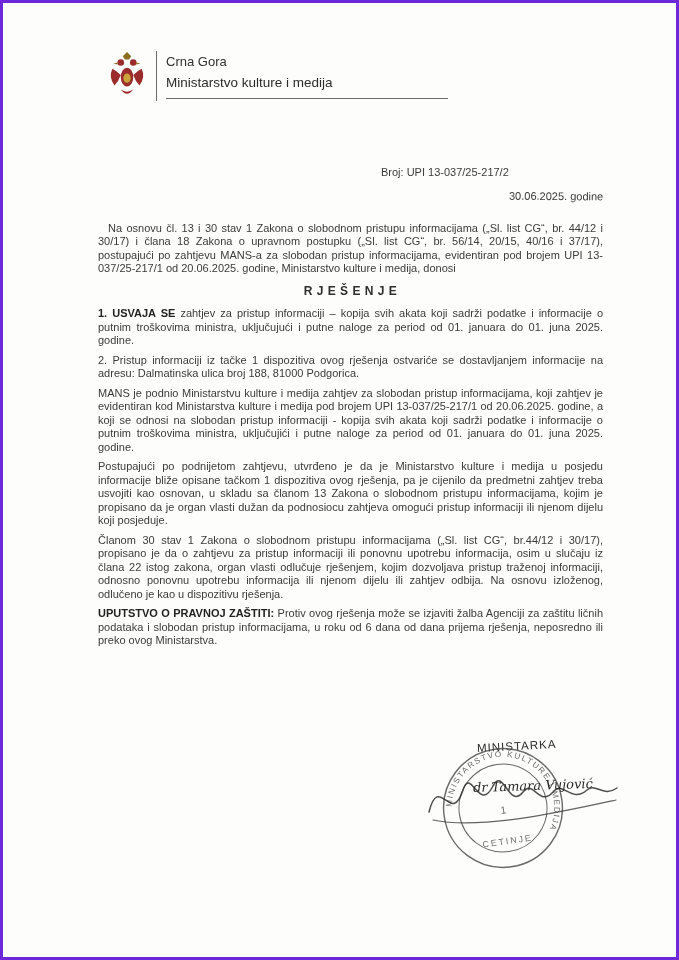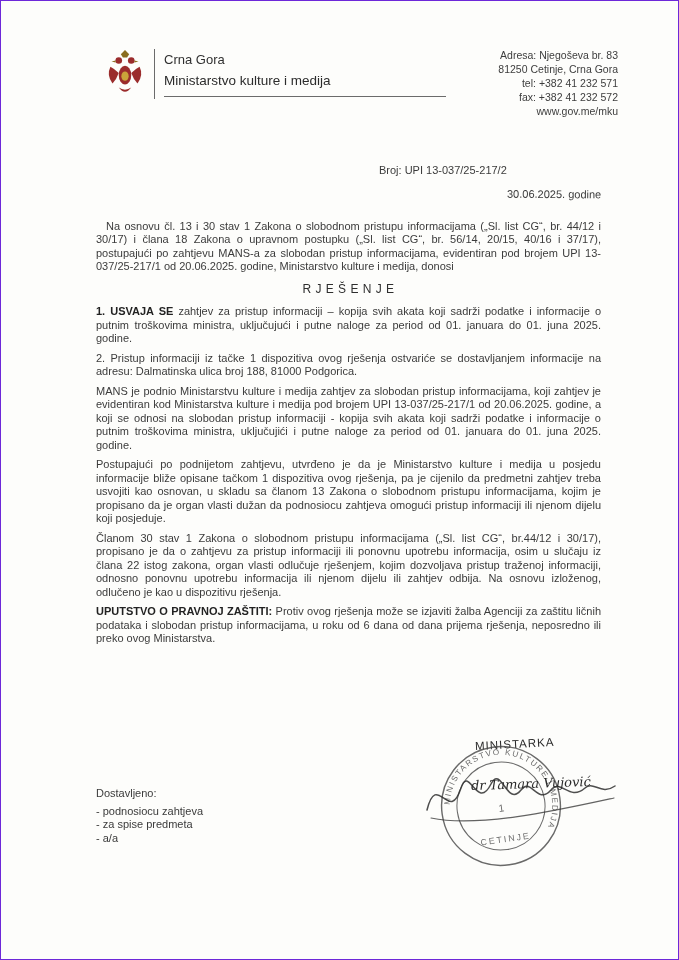--- a/index.html
+++ b/index.html
@@ -2,21 +2,21 @@
 <html><head>
 <meta charset="utf-8">
 <style>
   html, body { margin: 0; padding: 0; background: #e9e9e7; }
   .page {
     position: relative;
     width: 679px;
     height: 960px;
     margin: 0 auto;
     background: #fdfdfb;
-    border: 1px solid #6d28d9;
+    border: 3px solid #6d28d9;
     box-sizing: border-box;
     font-family: "Liberation Sans", sans-serif;
     color: #3b3b3b;
     overflow: hidden;
   }
 
   
   .letterhead { position: absolute; top: 45px; left: 103px; right: 60px; height: 80px; }
   .coa { position: absolute; left: 0; top: 2px; width: 42px; height: 50px; }
   .coa svg { width: 100%; height: 100%; }
@@ -25,21 +25,21 @@
   .country { font-size: 13px; color: #303030; margin-bottom: 6px; }
   .ministry { font-size: 13.5px; color: #2c2c2c; }
   .contact { position: absolute; right: 0; top: 2px; text-align: right; font-size: 10.5px; line-height: 14px; color: #3d3d3d; }
 
   
   .content { position: absolute; top: 163px; left: 95px; width: 505px; font-size: 11px; line-height: 13.5px; text-align: justify; }
   .meta { display: flex; justify-content: flex-end; align-items: flex-start; margin-bottom: 18px; }
   .meta .date { margin-top: 24px; transform: rotate(0.4deg); }
   .content p { margin: 0 0 6px 0; }
   .intro { text-indent: 10px; }
-  .center-title { font-size: 12px; font-weight: normal; text-align: center; margin: 9px 0 9px 0; color: #2e2e2e; letter-spacing: 0.5px; }
+  .center-title { font-size: 12px; font-weight: bold; text-align: center; margin: 9px 0 9px 0; color: #2e2e2e; letter-spacing: 0.5px; }
   .content b { color: #222; }
 
   
   .signature-block { position: absolute; left: 418px; top: 733px; width: 210px; height: 140px; }
   .sig-role { position: absolute; left: 56px; top: 4px; font-size: 11.5px; letter-spacing: 1px; color: #2c2c2c; transform: rotate(-3deg); }
   .stamp { position: absolute; left: 18px; top: 8px; width: 128px; height: 128px; opacity: 0.82; transform: rotate(-8deg); }
   .scribble { position: absolute; left: 0; top: 16px; width: 205px; height: 95px; }
   .sig-name { position: absolute; left: 52px; top: 42px; font-family: "DejaVu Serif", serif; font-style: italic; font-size: 13px; color: #2a2a2a; transform: rotate(-2deg); white-space: nowrap; }
 
   
@@ -63,27 +63,20 @@
         <path d="M34 18 Q38 26 32 34 Q28 30 26 24 Q30 20 34 18 Z" fill="#9b2c2c"></path>
         <ellipse cx="20" cy="26" rx="6" ry="9" fill="#9b2c2c"></ellipse>
         <ellipse cx="20" cy="27" rx="3.5" ry="4.5" fill="#caa43a"></ellipse>
         <path d="M14 38 Q20 46 26 38 Q20 42 14 38 Z" fill="#9b2c2c"></path>
       </svg>
     </div>
     <div class="header-vline"></div>
     <div class="titles">
       <div class="country">Crna Gora</div>
       <div class="ministry">Ministarstvo kulture i medija</div>
-    </div>
-    <div class="contact">
-      <div>Adresa: Njegoševa br. 83</div>
-      <div>81250 Cetinje, Crna Gora</div>
-      <div>tel: +382 41 232 571</div>
-      <div>fax: +382 41 232 572</div>
-      <div>www.gov.me/mku</div>
     </div>
   </header>
 
   <main class="content">
     <div class="meta">
       <span>Broj: UPI 13-037/25-217/2</span>
       <span class="date">30.06.2025. godine</span>
     </div>
 
     <p class="intro">Na osnovu čl. 13 i 30 stav 1 Zakona o slobodnom pristupu informacijama („Sl. list CG“, br. 44/12 i 30/17) i člana 18 Zakona o upravnom postupku („Sl. list CG“, br. 56/14, 20/15, 40/16 i 37/17), postupajući po zahtjevu MANS-a za slobodan pristup informacijama, evidentiran pod brojem UPI 13-037/25-217/1 od 20.06.2025. godine, Ministarstvo kulture i medija, donosi</p>
@@ -119,20 +112,14 @@
     </svg>
 
     <svg class="scribble" viewBox="0 0 205 95" aria-hidden="true">
       <path d="M8,60 C18,20 30,75 42,38 C50,14 58,62 72,34 C82,14 88,58 102,40 C112,26 118,56 132,40 C142,28 150,52 166,38 C174,30 182,46 196,36" fill="none" stroke="#2f2f2f" stroke-width="1.5" opacity="0.85" stroke-linecap="round"></path>
       <path d="M12,68 C60,78 140,60 195,48" fill="none" stroke="#2f2f2f" stroke-width="1.2" opacity="0.75" stroke-linecap="round"></path>
     </svg>
 
     <div class="sig-name">dr Tamara Vujović</div>
   </div>
 
-  <div class="distribution">
-    <div class="dist-label">Dostavljeno:</div>
-    <div>- podnosiocu zahtjeva</div>
-    <div>- za spise predmeta</div>
-    <div>- a/a</div>
-  </div>
 
 </div>
 
 </body></html>

